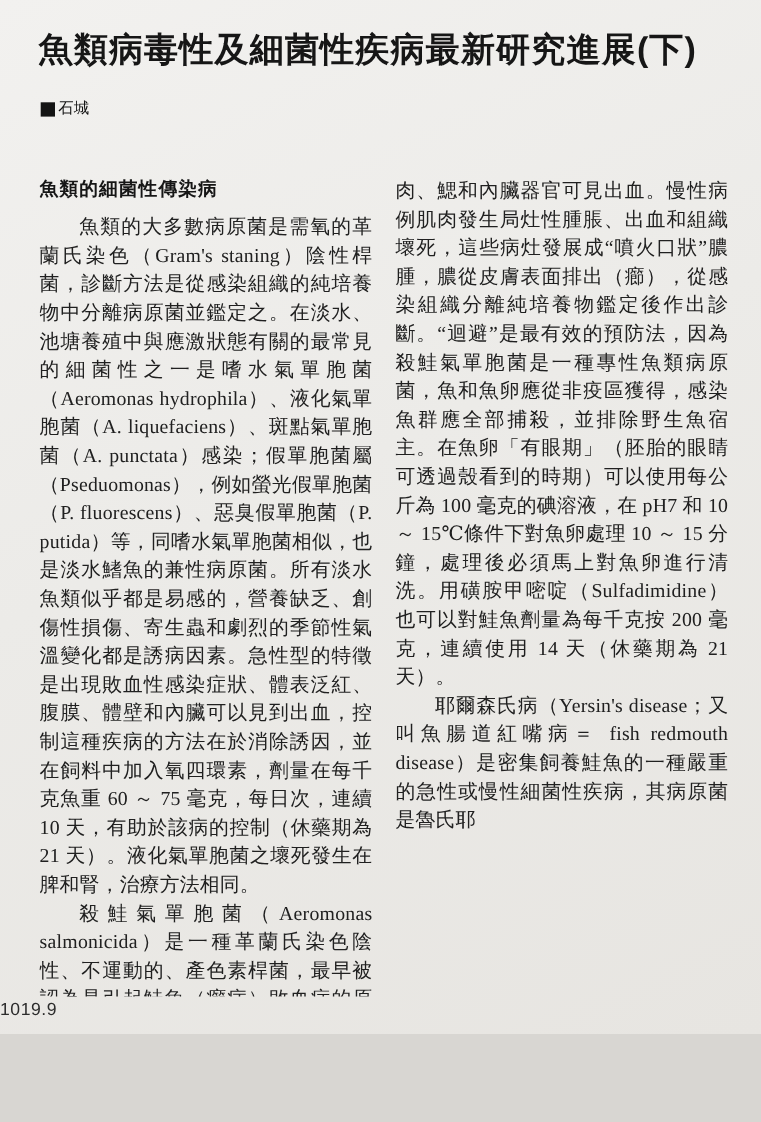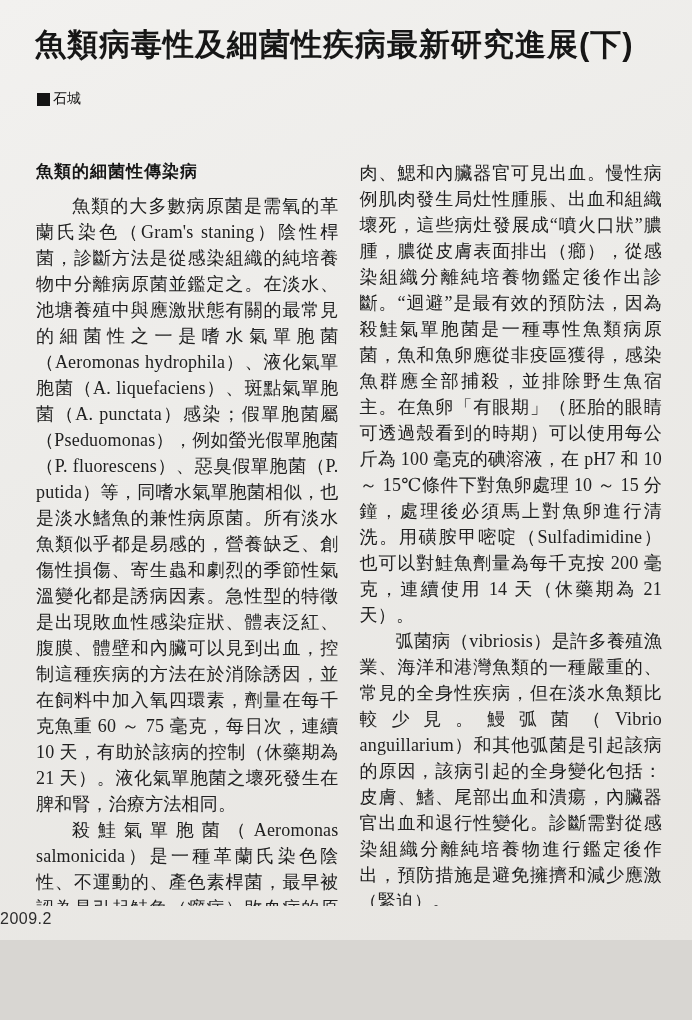--- a/index.html
+++ b/index.html
@@ -106,21 +106,20 @@
   <div class="columns">
 
     <div class="col">
       <h2 class="section-heading">魚類的細菌性傳染病</h2>
       <p class="indent">魚類的大多數病原菌是需氧的革蘭氏染色（Gram's staning）陰性桿菌，診斷方法是從感染組織的純培養物中分離病原菌並鑑定之。在淡水、池塘養殖中與應激狀態有關的最常見的細菌性之一是嗜水氣單胞菌（Aeromonas hydrophila）、液化氣單胞菌（A. liquefaciens）、斑點氣單胞菌（A. punctata）感染；假單胞菌屬（Pseduomonas），例如螢光假單胞菌（P. fluorescens）、惡臭假單胞菌（P. putida）等，同嗜水氣單胞菌相似，也是淡水鰭魚的兼性病原菌。所有淡水魚類似乎都是易感的，營養缺乏、創傷性損傷、寄生蟲和劇烈的季節性氣溫變化都是誘病因素。急性型的特徵是出現敗血性感染症狀、體表泛紅、腹膜、體壁和內臟可以見到出血，控制這種疾病的方法在於消除誘因，並在飼料中加入氧四環素，劑量在每千克魚重 60 ～ 75 毫克，每日次，連續 10 天，有助於該病的控制（休藥期為 21 天）。液化氣單胞菌之壞死發生在脾和腎，治療方法相同。</p>
       <p class="indent">殺鮭氣單胞菌（Aeromonas salmonicida）是一種革蘭氏染色陰性、不運動的、產色素桿菌，最早被認為是引起鮭魚（癤病）敗血症的原因。對於多種淡水魚類和海水魚類來說，它也是一種造成很高死亡率的嚴重的病原體。急性型病例在鰭、尾、肌</p>
     </div>
 
     <div class="col">
       <p>肉、鰓和內臟器官可見出血。慢性病例肌肉發生局灶性腫脹、出血和組織壞死，這些病灶發展成“噴火口狀”膿腫，膿從皮膚表面排出（癤），從感染組織分離純培養物鑑定後作出診斷。“迴避”是最有效的預防法，因為殺鮭氣單胞菌是一種專性魚類病原菌，魚和魚卵應從非疫區獲得，感染魚群應全部捕殺，並排除野生魚宿主。在魚卵「有眼期」（胚胎的眼睛可透過殼看到的時期）可以使用每公斤為 100 毫克的碘溶液，在 pH7 和 10 ～ 15℃條件下對魚卵處理 10 ～ 15 分鐘，處理後必須馬上對魚卵進行清洗。用磺胺甲嘧啶（Sulfadimidine）也可以對鮭魚劑量為每千克按 200 毫克，連續使用 14 天（休藥期為 21 天）。</p>
-      <p class="indent">弧菌病（vibriosis）是許多養殖漁業、海洋和港灣魚類的一種嚴重的、常見的全身性疾病，但在淡水魚類比較少見。鰻弧菌（Vibrio anguillarium）和其他弧菌是引起該病的原因，該病引起的全身變化包括：皮膚、鰭、尾部出血和潰瘍，內臟器官出血和退行性變化。診斷需對從感染組織分離純培養物進行鑑定後作出，預防措施是避免擁擠和減少應激（緊迫）。</p>
       <p class="indent">耶爾森氏病（Yersin's disease；又叫魚腸道紅嘴病＝ fish redmouth disease）是密集飼養鮭魚的一種嚴重的急性或慢性細菌性疾病，其病原菌是魯氏耶</p>
     </div>
 
   </div>
 
-  <div class="footer-issue">2009.2</div>
+  <div class="footer-issue">1019.9</div>
 
 </div>
 
 </body></html>

